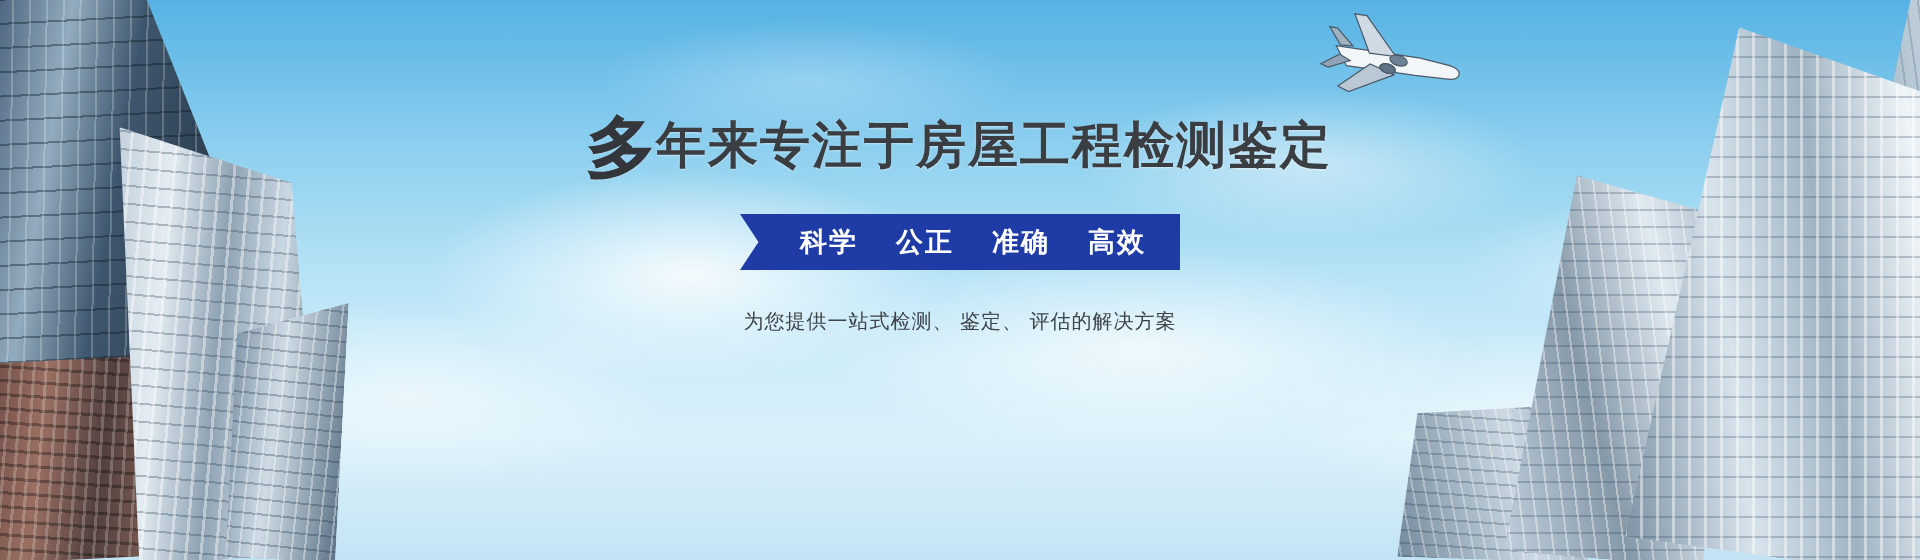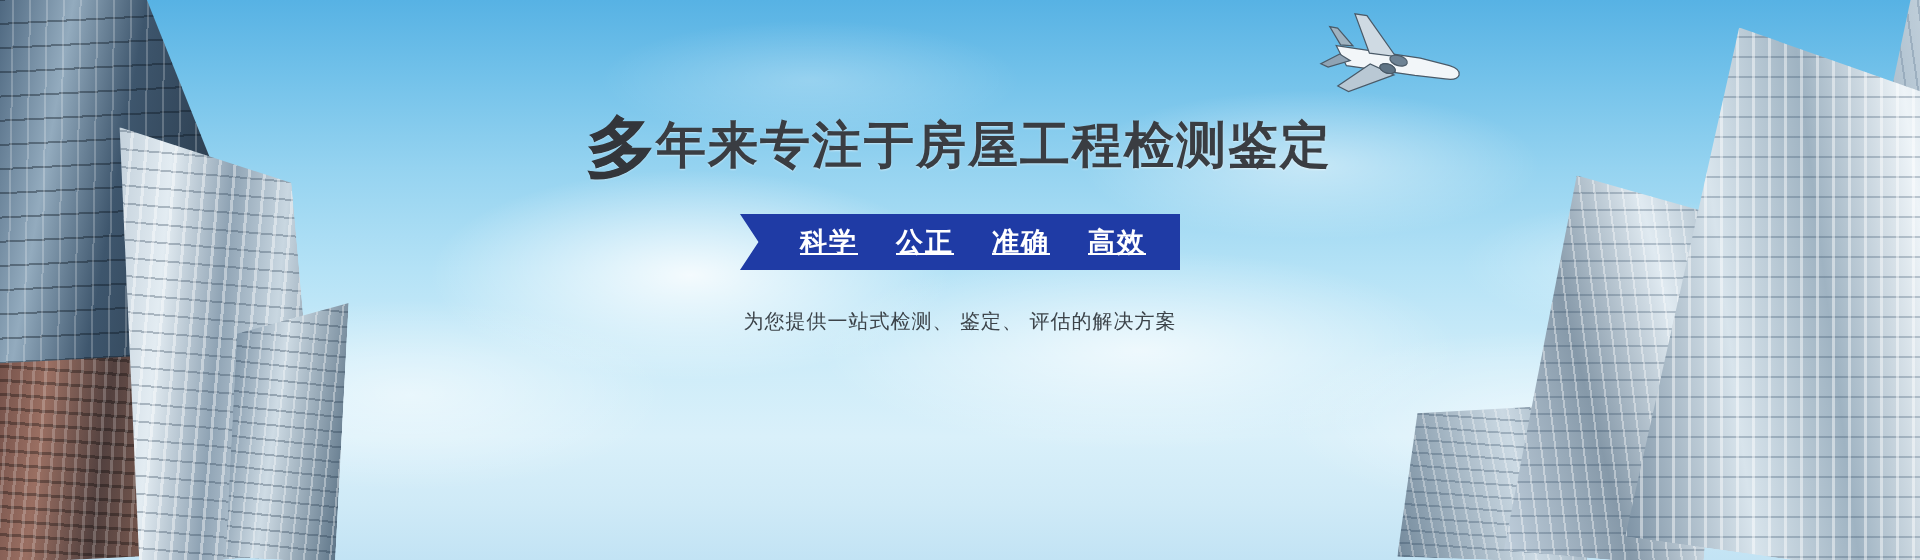--- a/index.html
+++ b/index.html
@@ -203,21 +203,20 @@
     display:flex; align-items:center;
     gap:38px;
     padding-left:26px;
   }
   .ribbon-word {
     color:#ffffff;
     font-size:27px;
     font-weight:700;
     letter-spacing:2px;
     white-space:nowrap;
-    text-decoration:underline;
   }
   .subtitle {
     position:absolute; left:0; right:0; top:308px;
     text-align:center;
     font-size:20px;
     letter-spacing:1px;
     color:#3c4349;
     white-space:nowrap;
   }
 </style>

